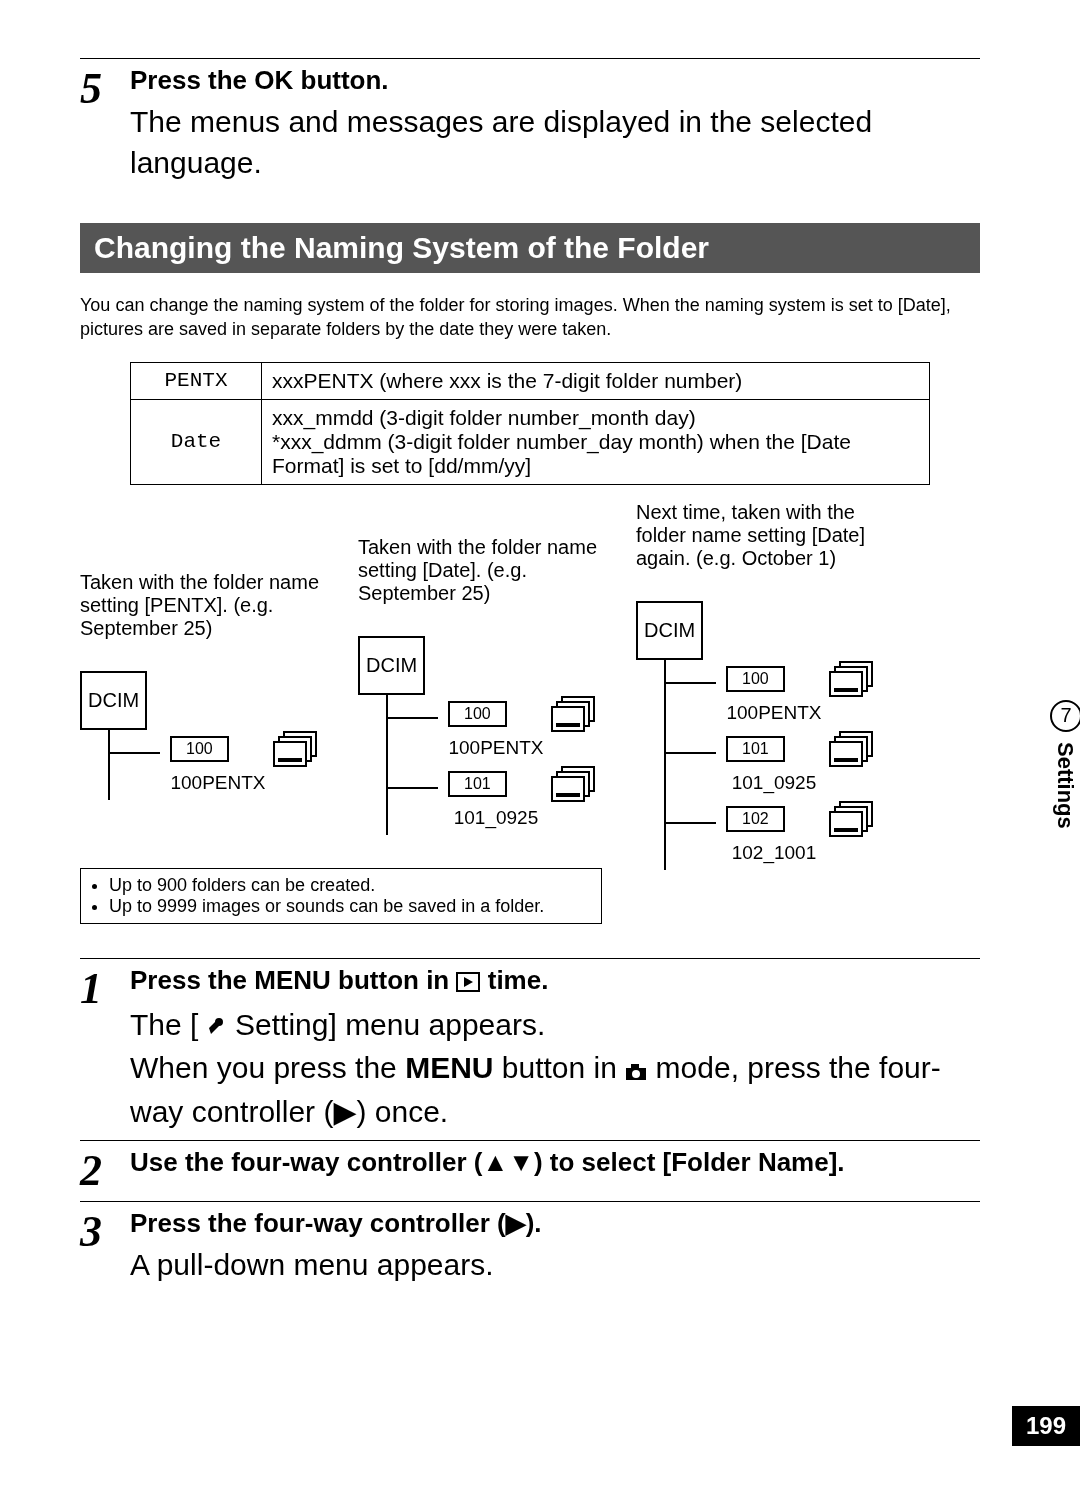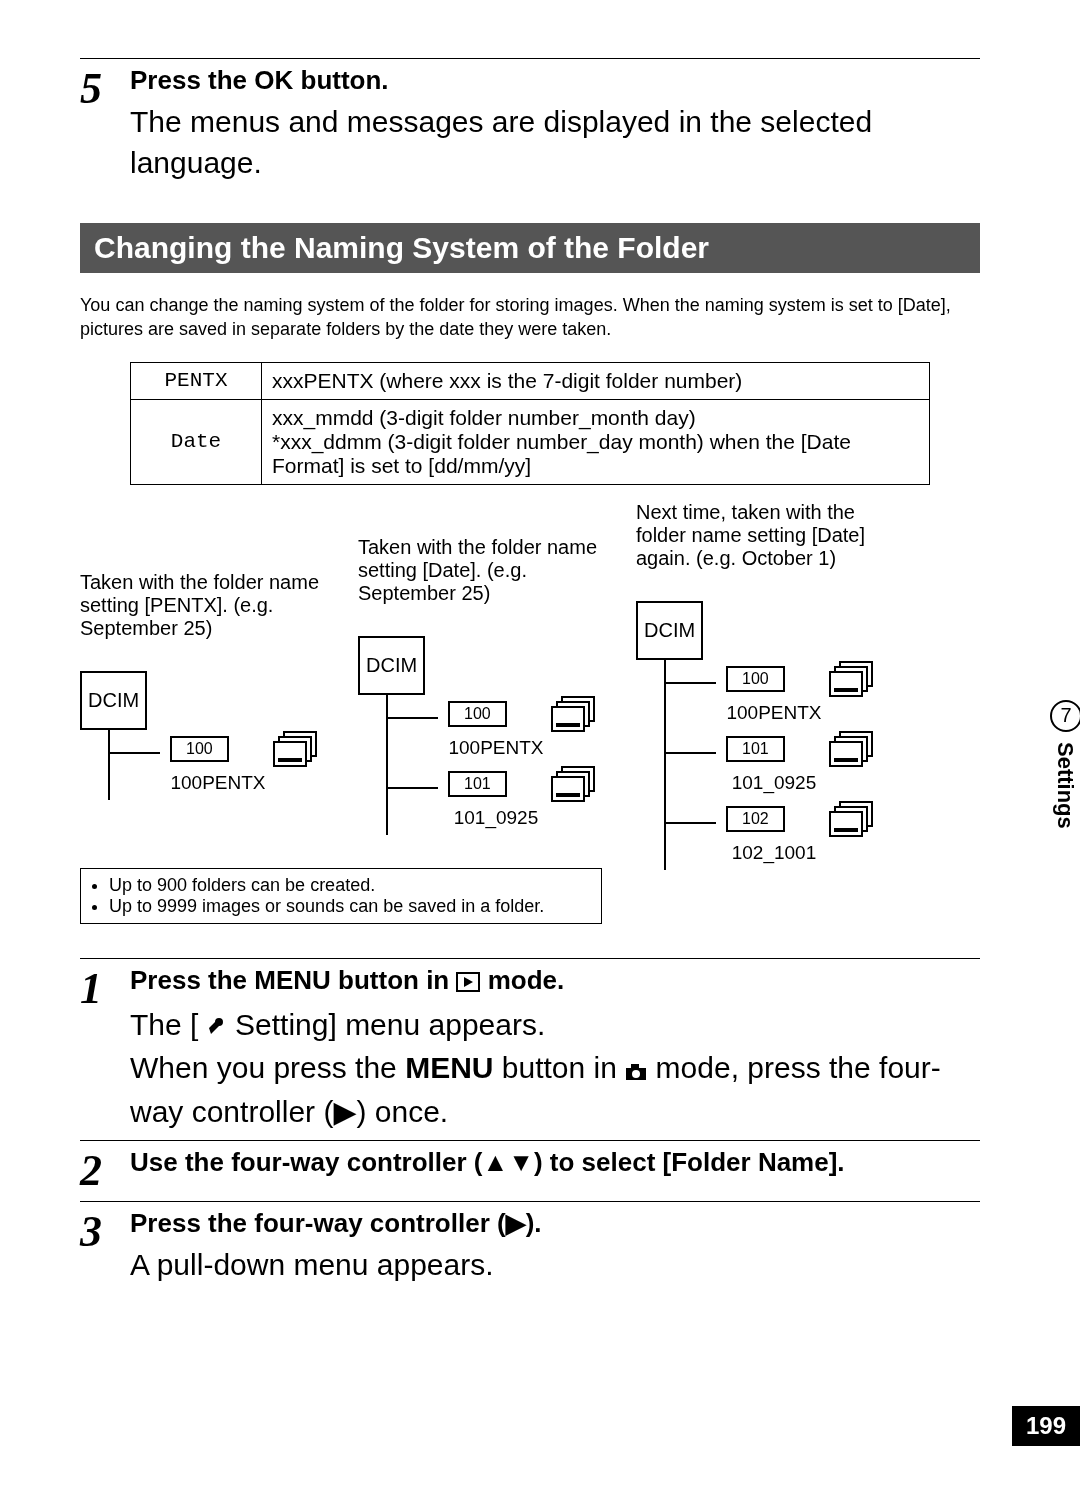--- a/index.html
+++ b/index.html
@@ -345,21 +345,21 @@
       <div class="step-num">1</div>
       <div class="step-body">
         <div class="step-title">
           <span>Press the </span><span class="menu-word">MENU</span><span> button in </span>
           <span class="inline-icon">
             <svg width="24" height="20">
                 <rect x="1" y="1" width="22" height="18" fill="#fff" stroke="#000" stroke-width="2"></rect>
                 <polygon points="8,5 8,15 17,10" fill="#000"></polygon>
               </svg>
           </span>
-          <span> mode.</span>
+          <span> time.</span>
         </div>
         <div class="step-desc">
           <span>The [</span>
           <span class="inline-icon">
             <svg width="20" height="20">
                 <path d="M4 16 L12 8 A4 4 0 1 0 8 4 L2 10 Z" fill="#000"></path>
               </svg>
           </span>
           <span> Setting] menu appears.</span><br>
           <span>When you press the </span><span class="menu-word">MENU</span><span> button in </span>

